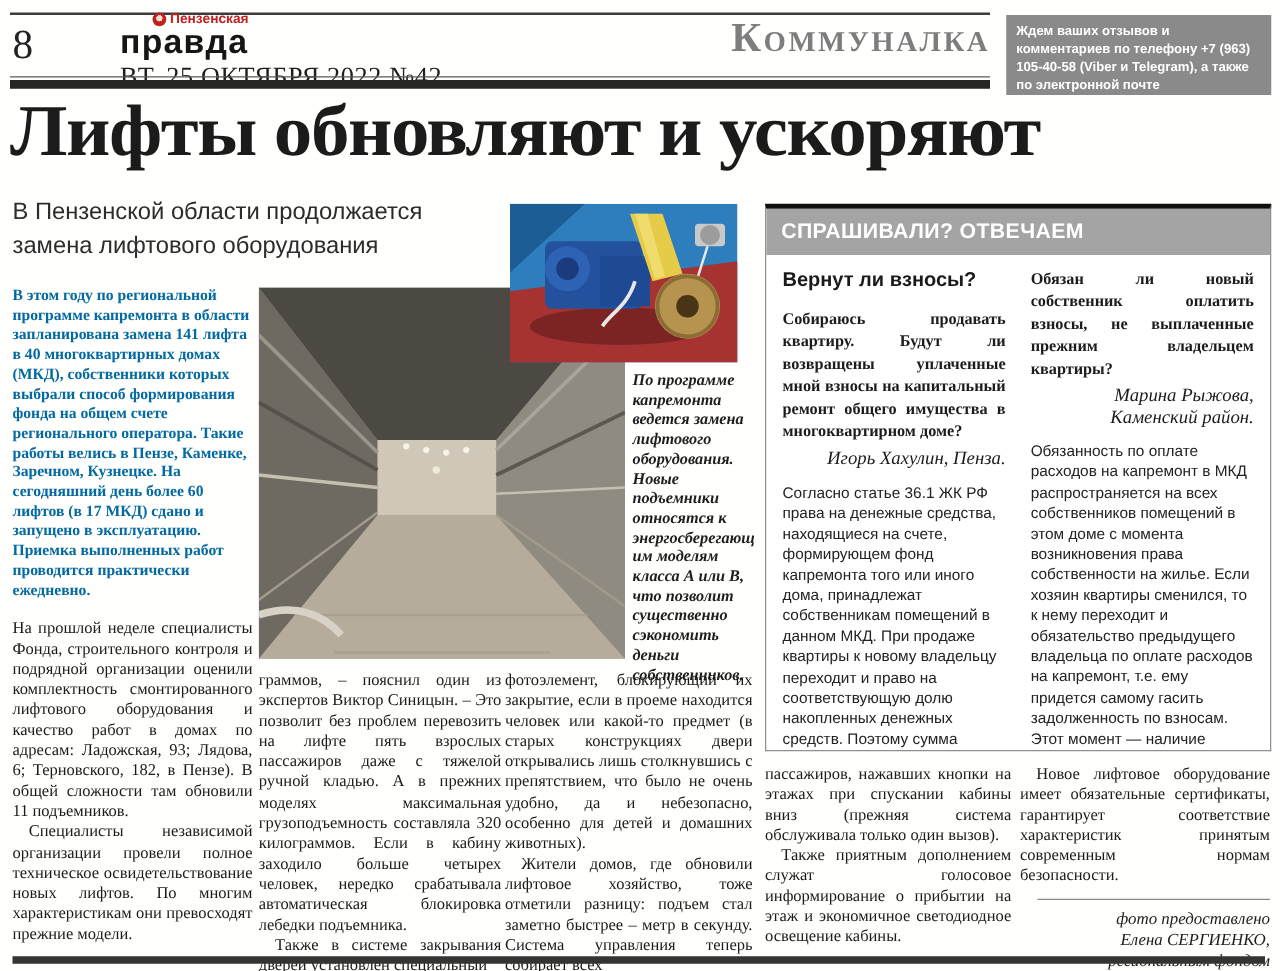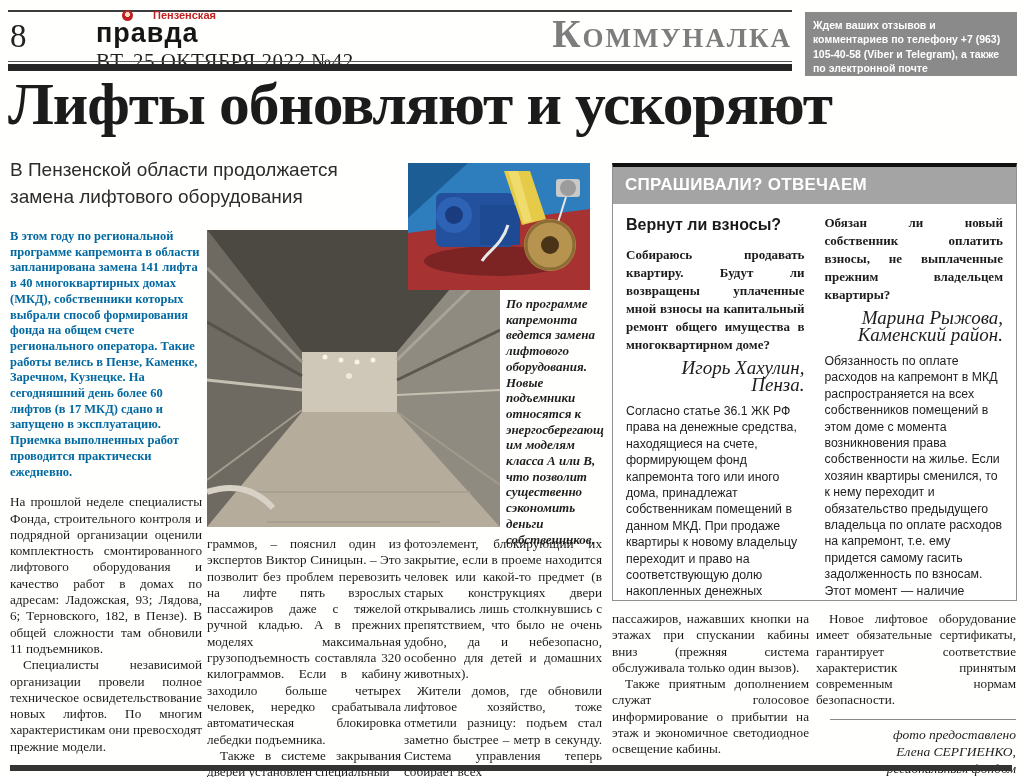--- a/index.html
+++ b/index.html
@@ -4,29 +4,29 @@
 <style>
   html,body{margin:0;padding:0;background:#ffffff;}
   .page{position:relative;width:1024px;height:777px;background:#fffffe;overflow:hidden;
         font-family:"Liberation Serif",serif;color:#1c1c1c;}
   .abs{position:absolute;}
 
   
   .rule-top{left:8px;top:10px;width:784px;height:2px;background:#3c3c3c;}
   .page-number{left:10px;top:18px;font-size:33px;color:#222;}
   .masthead{left:96px;top:9px;}
-  .masthead-pre{display:flex;align-items:center;gap:20px;margin-left:26px;
+  .masthead-pre{display:flex;align-items:center;gap:3px;margin-left:26px;
       font-family:"Liberation Sans",sans-serif;font-weight:bold;font-size:11px;color:#c02020;}
   .emblem{width:11px;height:11px;border-radius:50%;
       background:radial-gradient(circle at 50% 42%,#f4ddc9 0 29%,#c02020 32%);}
   .masthead-title{font-family:"Liberation Sans",sans-serif;font-weight:bold;
       font-size:27px;line-height:0.95;letter-spacing:1px;color:#161616;}
   .masthead-date{font-size:21px;color:#1e1e1e;margin-top:2px;letter-spacing:0.5px;}
   .section-title{left:450px;top:13px;width:342px;text-align:right;
-      font-family:"Liberation Serif",serif;font-weight:600;font-size:39px;line-height:1.1;
+      font-family:"Liberation Serif",serif;font-weight:600;font-size:33px;line-height:1.1;
       font-variant:small-caps;letter-spacing:2px;color:#7d7d7d;}
   .contact-box{left:805px;top:12px;width:212px;height:64px;background:#8a8a8a;
       color:#ffffff;font-family:"Liberation Sans",sans-serif;font-weight:bold;
       font-size:10.5px;line-height:1.38;padding:6px 8px;box-sizing:border-box;}
   .header-rules{left:8px;top:61px;width:784px;}
   .header-rules .thin{height:1px;background:#5a5a5a;margin-bottom:2px;}
   .header-rules .thick{height:7px;background:#262626;}
 
   
   .headline{left:8px;top:74px;font-weight:bold;font-size:55px;line-height:1.05;
@@ -56,21 +56,21 @@
   .qa-box{left:612px;top:163px;width:405px;height:438px;background:#fff;
       border:1px solid #8f8f8f;border-top:4px solid #101010;box-sizing:border-box;overflow:hidden;}
   .qa-header{background:#a4a4a4;color:#ffffff;font-family:Liberation Sans, sans-serif;
       font-weight:bold;font-size:17px;padding:8px 12px 9px 12px;letter-spacing:0.3px;}
   .qa-body{display:flex;gap:20px;padding:10px 13px 0 13px;}
   .qa-col{flex:1;min-width:0;}
   .qa-title{font-family:"Liberation Sans",sans-serif;font-weight:bold;font-size:16px;
       color:#1a1a1a;margin:2px 0 12px 0;}
   .qa-question{font-weight:bold;font-size:13px;line-height:18px;text-align:justify;
       hyphens:auto;margin:0;}
-  .qa-asker{font-style:italic;font-size:19px;line-height:17px;text-align:right;
+  .qa-asker{font-style:italic;font-size:15px;line-height:17px;text-align:right;
       margin:5px 0 10px 0;}
   .qa-answer{font-family:"Liberation Sans",sans-serif;font-size:12.3px;line-height:16.4px;
       color:#222;margin:0;}
 
   
   .cont-left{left:612px;top:611px;width:197px;}
   .cont-right{left:816px;top:611px;width:200px;}
   .sig-rule{border-top:1px solid #8a8a8a;margin:10px 0 6px 14px;}
   .signature{font-style:italic;font-size:13.5px;line-height:17px;text-align:right;color:#1d1d1d;}
 

